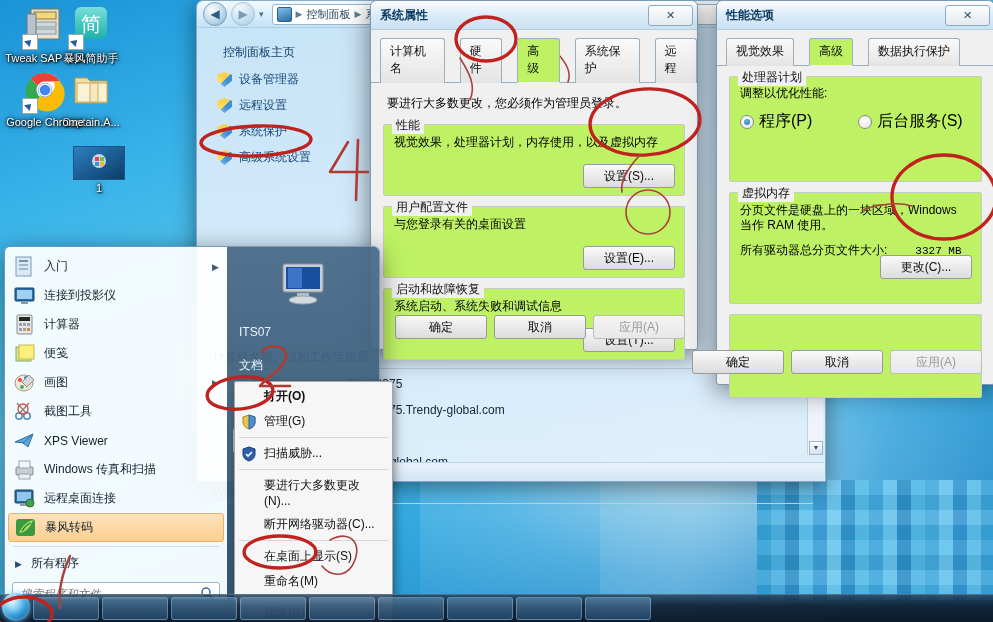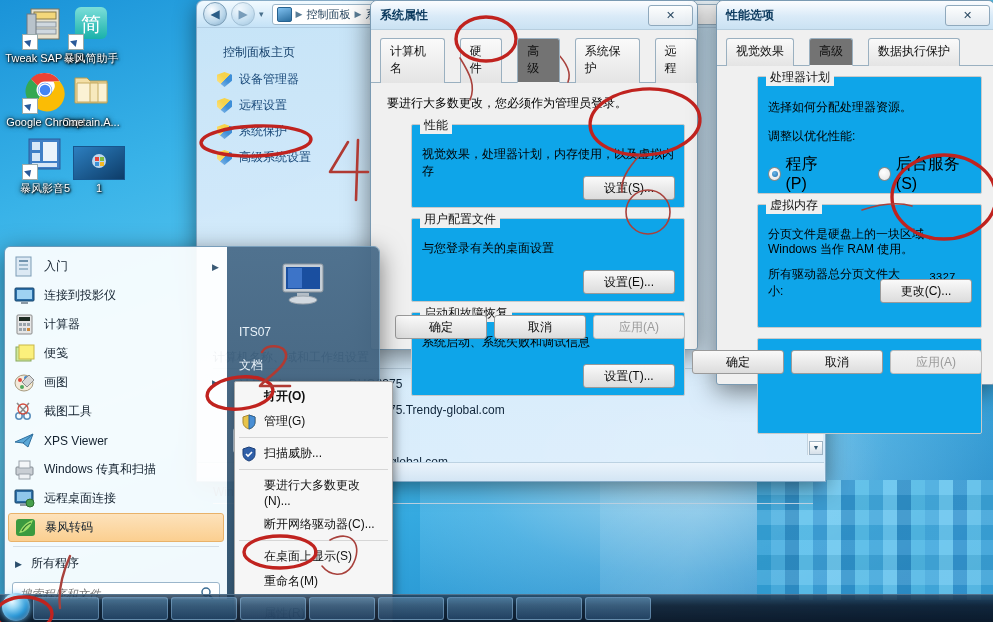--- a/index.html
+++ b/index.html
@@ -126,23 +126,23 @@
     font-size:12px;color:#0c3a5e;
   }
   .dlg-title .t{flex:1;font-weight:700;}
   .winbtn{width:27px;height:19px;border:1px solid #8fa9bd;border-radius:3px;margin-left:2px;
     background:linear-gradient(180deg,#fdfefe,#dbe7f0);font-size:11px;color:#2b4a63;
     display:flex;align-items:center;justify-content:center;}
   .winbtn.close{width:43px;background:linear-gradient(180deg,#fdfefe,#e3eaf0);}
   .tabstrip{display:flex;padding:7px 0 0 9px;gap:15px;border-bottom:1px solid #9ab0c0;}
   .tab{padding:4px 9px 5px;font-size:12px;background:linear-gradient(180deg,#fafafa,#e4e4e4);
     border:1px solid #9ab0c0;border-bottom:none;border-radius:3px 3px 0 0;position:relative;top:1px;color:#111;}
-  .tab.active{background:#737373;border-bottom:1px solid #f0f0f0;z-index:2;font-weight:400;}
+  .tab.active{background:#bef264;border-bottom:1px solid #f0f0f0;z-index:2;font-weight:400;}
   .dlg-body{padding:10px 12px;}
-  .grp{border:1px solid #c9c9c9;border-radius:2px;padding:20px 10px 10px;margin-bottom:10px;position:relative;background:#0ea5e9;margin-left:28px;}
+  .grp{border:1px solid #c9c9c9;border-radius:2px;padding:8px 10px 10px;margin-bottom:10px;position:relative;background:#bef264;}
   .grp > .legend{position:absolute;top:-8px;left:8px;background:#f0f0f0;padding:0 4px;font-size:12px;color:#111;}
   .btn{
     min-width:74px;height:22px;padding:0 8px;font-size:12px;color:#0b0b0b;
     background:linear-gradient(180deg,#fafafa,#ececec 45%,#dcdcdc);
     border:1px solid #9a9a9a;border-radius:3px;display:inline-flex;align-items:center;justify-content:center;
   }
   .btn.disabled{color:#9a9a9a;background:linear-gradient(180deg,#f4f4f4,#e8e8e8);border-color:#bcbcbc;}
   .btn-right{display:flex;justify-content:flex-end;}
   .radio{display:inline-flex;align-items:center;gap:5px;font-size:16px;}
   .radio .dot{width:12px;height:12px;border-radius:50%;border:1px solid #8a8a8a;
@@ -285,33 +285,20 @@
         <path d="M8.8 11l6.8 6.8A8.5 8.5 0 0 0 18 28.8l-5.7 9.4A17 17 0 0 1 8.8 11z" fill="#34a853"></path>
         <path d="M37.7 13.5A17 17 0 0 1 12.3 38.2L19.8 26a8.5 8.5 0 0 0 11.5-3.4 8.5 8.5 0 0 0 .1-9.1z" fill="#fbbc05"></path>
         <circle cx="23" cy="22" r="7.2" fill="#4285f4"></circle>
         <circle cx="23" cy="22" r="6" fill="#4285f4" stroke="#ffffff" stroke-width="1.4"></circle>
       </svg>
       <span class="shortcut-arrow"></span>
     </div>
     <div class="lbl">Google Chrome</div>
   </div>
 
-  <div class="dicon" style="left:2px;top:134px;">
-    <div class="glyph">
-      <svg width="46" height="46" viewBox="0 0 46 46">
-        <rect x="7" y="5" width="31" height="30" fill="#3f7fc6" stroke="#2a5e9b"></rect>
-        <rect x="10" y="8" width="8" height="8" fill="#d8e8f7"></rect>
-        <rect x="10" y="19" width="8" height="8" fill="#d8e8f7"></rect>
-        <rect x="21" y="8" width="14" height="19" fill="#eaf3fb"></rect>
-        <rect x="10" y="29" width="25" height="4" fill="#d8e8f7"></rect>
-      </svg>
-      <span class="shortcut-arrow"></span>
-    </div>
-    <div class="lbl">暴风影音5</div>
-  </div>
 
   <div class="dicon" style="left:56px;top:146px;">
     <div class="glyph" style="width:52px;height:34px;">
       <svg width="52" height="34" viewBox="0 0 52 34">
         <rect x="0" y="0" width="52" height="34" fill="#17558c"></rect>
         <rect x="1" y="1" width="50" height="32" fill="url(#tg)"></rect>
         <defs>
             <linearGradient id="tg" x1="0" y1="0" x2="1" y2="1">
           <stop offset="0" stop-color="#2d7fc0"></stop>
               <stop offset="1" stop-color="#0d3c68"></stop>
@@ -442,21 +429,20 @@
       <span class="winbtn close">✕</span>
     </div>
     <div class="tabstrip">
       <div class="tab">视觉效果</div>
       <div class="tab active">高级</div>
       <div class="tab">数据执行保护</div>
     </div>
     <div class="dlg-body">
       <div class="grp" style="height:86px;">
         <span class="legend">处理器计划</span>
-        <div style="margin:2px 0 12px 0;">选择如何分配处理器资源。</div>
         <div style="margin-bottom:9px;">调整以优化性能:</div>
         <div style="display:flex;gap:46px;">
           <span class="radio on">
             <span class="dot"></span>
             <span>程序(P)</span>
           </span>
           <span class="radio">
             <span class="dot"></span>
             <span>后台服务(S)</span>
           </span>

